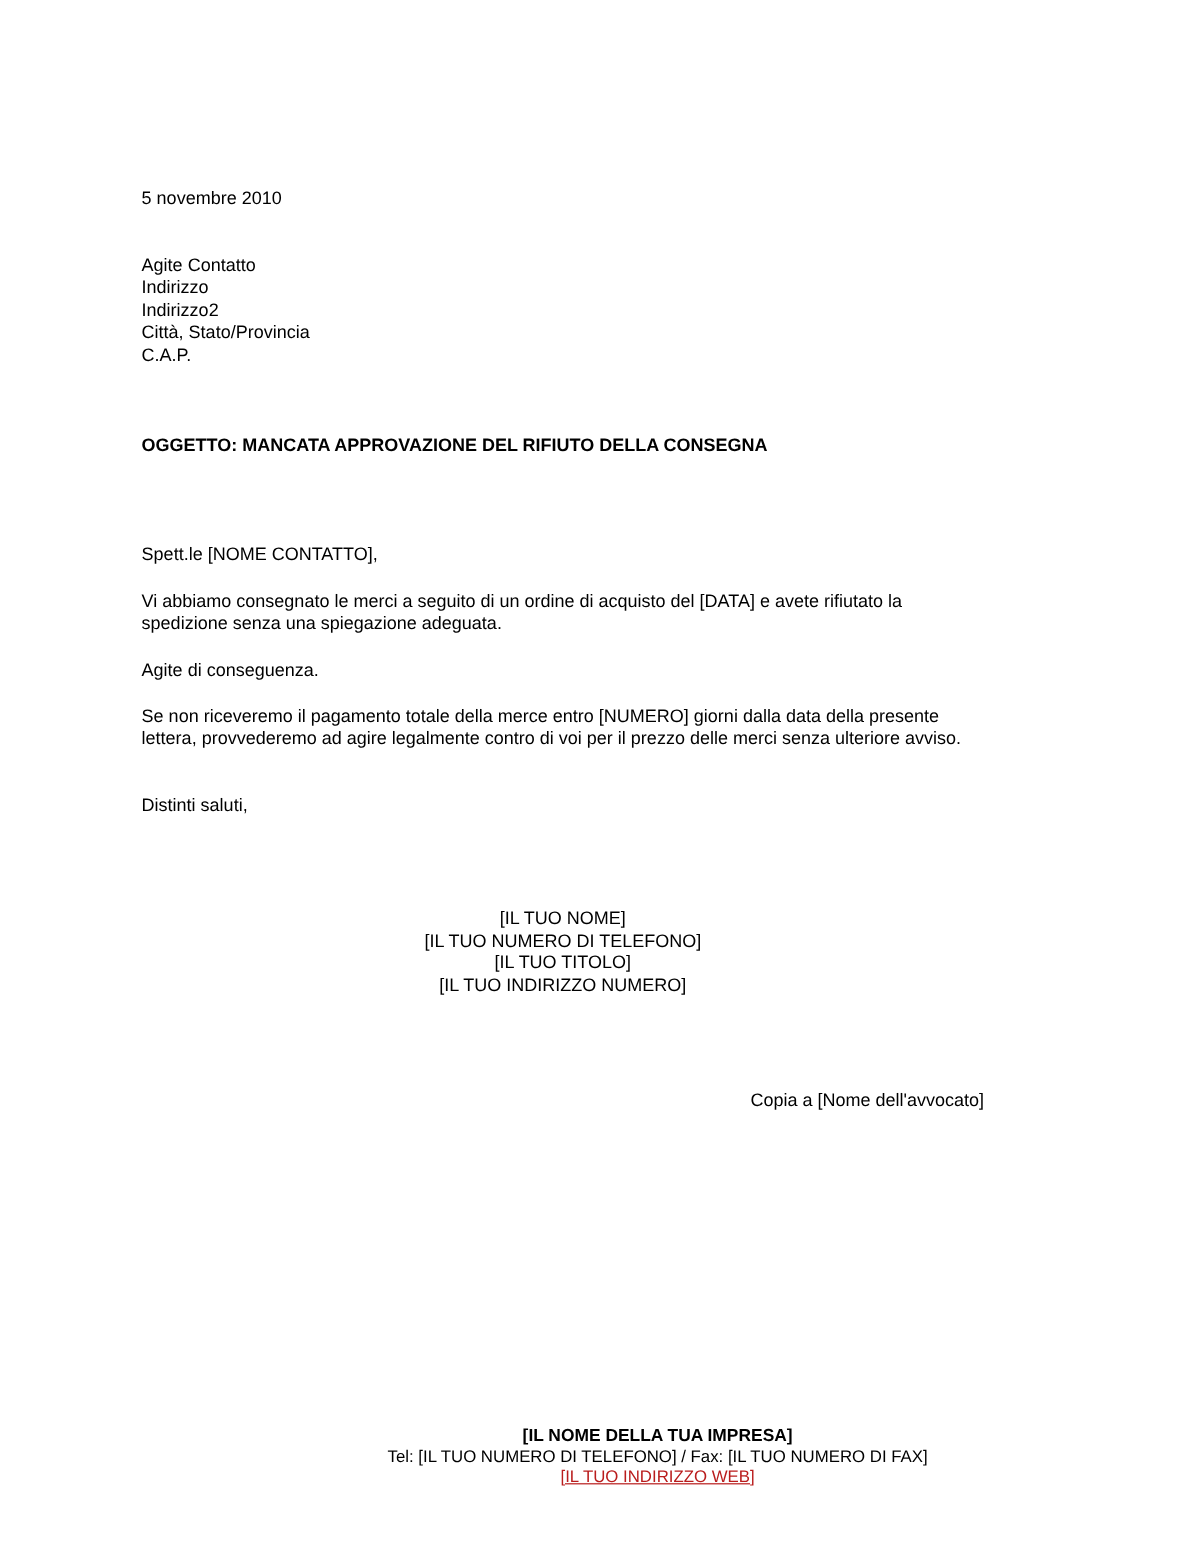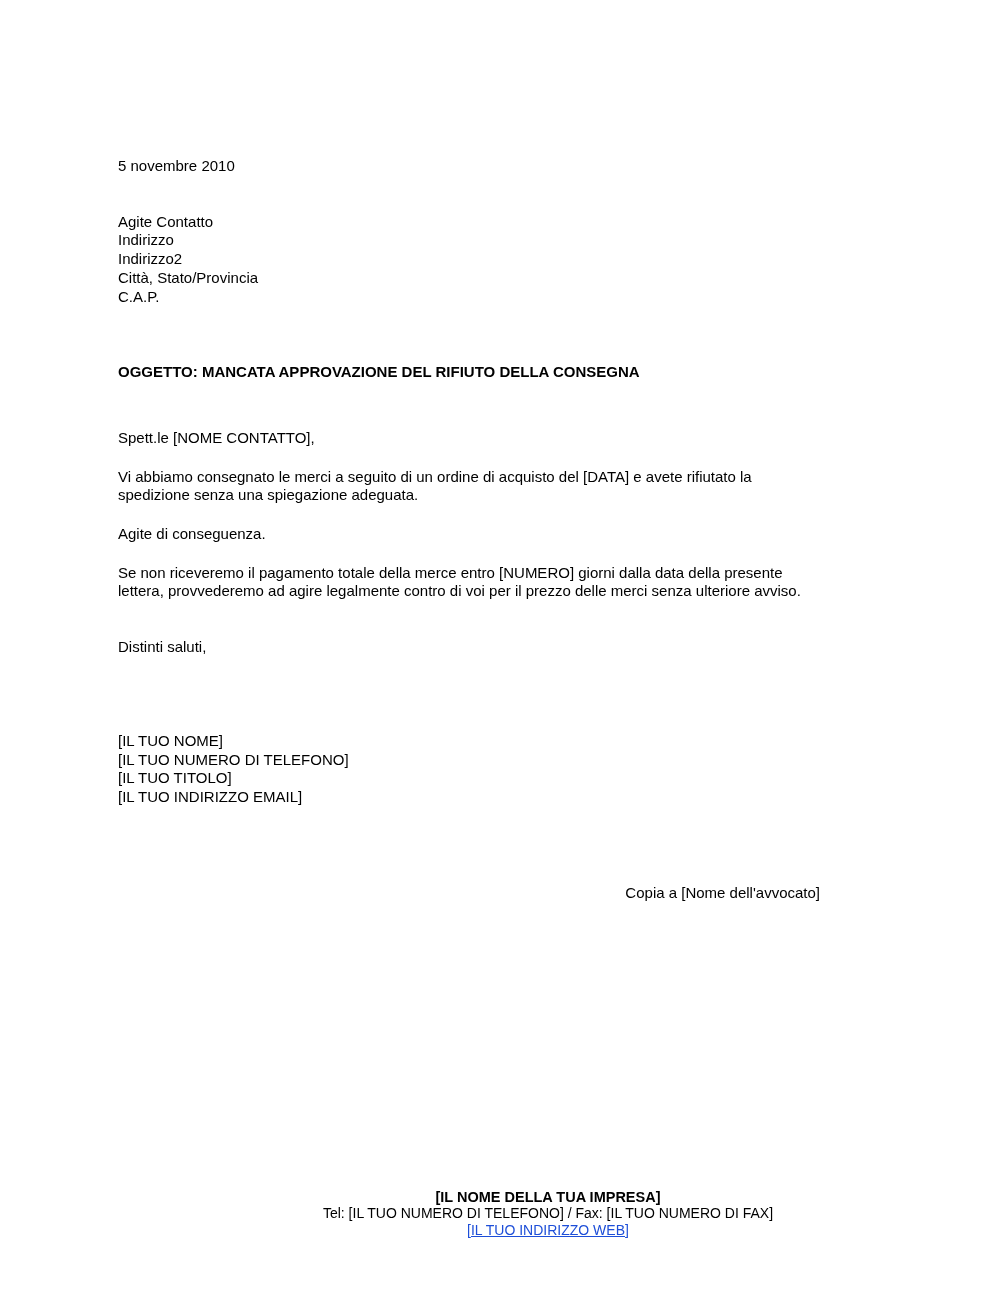--- a/index.html
+++ b/index.html
@@ -27,34 +27,35 @@
     margin: 0 0 37px 0;
   }
   .recipient-block p {
     margin: 0;
   }
   .subject-line {
     font-weight: bold;
     margin: 57px 0 0 0;
   }
   .salutation {
-    margin: 47px 0 0 0;
+    margin: 72px 0 0 0;
   }
   .body-paragraph {
     margin: 20px 0 0 0;
     max-width: 775px;
   }
   .closing {
     margin: 37px 0 0 0;
   }
   .signature-block {
     margin: 75px 0 0 0;
   }
   .signature-block p {
     margin: 0;
+    text-align: center;
   }
   .cc-line {
     margin: 77px 0 0 0;
     text-align: right;
   }
   .footer {
     position: absolute;
     left: 0;
     bottom: 52px;
     width: 1000px;
@@ -64,21 +65,21 @@
     padding-left: 48px;
   }
   .footer p {
     margin: 0;
   }
   .footer .company {
     font-weight: bold;
     font-size: 14.5px;
   }
   .footer a.web-link {
-    color: #1d4ed8;
+    color: #b91c1c;
     text-decoration: underline;
     cursor: pointer;
   }
 </style>
 </head>
 <body>
 
 <div class="page">
 
   <p class="date-line">5 novembre 2010</p>
@@ -100,21 +101,21 @@
   <p class="body-paragraph">Agite di conseguenza.</p>
 
   <p class="body-paragraph">Se non riceveremo il pagamento totale della merce entro [NUMERO] giorni dalla data della presente lettera, provvederemo ad agire legalmente contro di voi per il prezzo delle merci senza ulteriore avviso.</p>
 
   <p class="closing">Distinti saluti,</p>
 
   <div class="signature-block">
     <p>[IL TUO NOME]</p>
     <p>[IL TUO NUMERO DI TELEFONO]</p>
     <p>[IL TUO TITOLO]</p>
-    <p>[IL TUO INDIRIZZO EMAIL]</p>
+    <p>[IL TUO INDIRIZZO NUMERO]</p>
   </div>
 
   <p class="cc-line">Copia a [Nome dell'avvocato]</p>
 
   <div class="footer">
     <p class="company">[IL NOME DELLA TUA IMPRESA]</p>
     <p>Tel: [IL TUO NUMERO DI TELEFONO] / Fax: [IL TUO NUMERO DI FAX]</p>
     <p>
       <a class="web-link">[IL TUO INDIRIZZO WEB]</a>
     </p>

